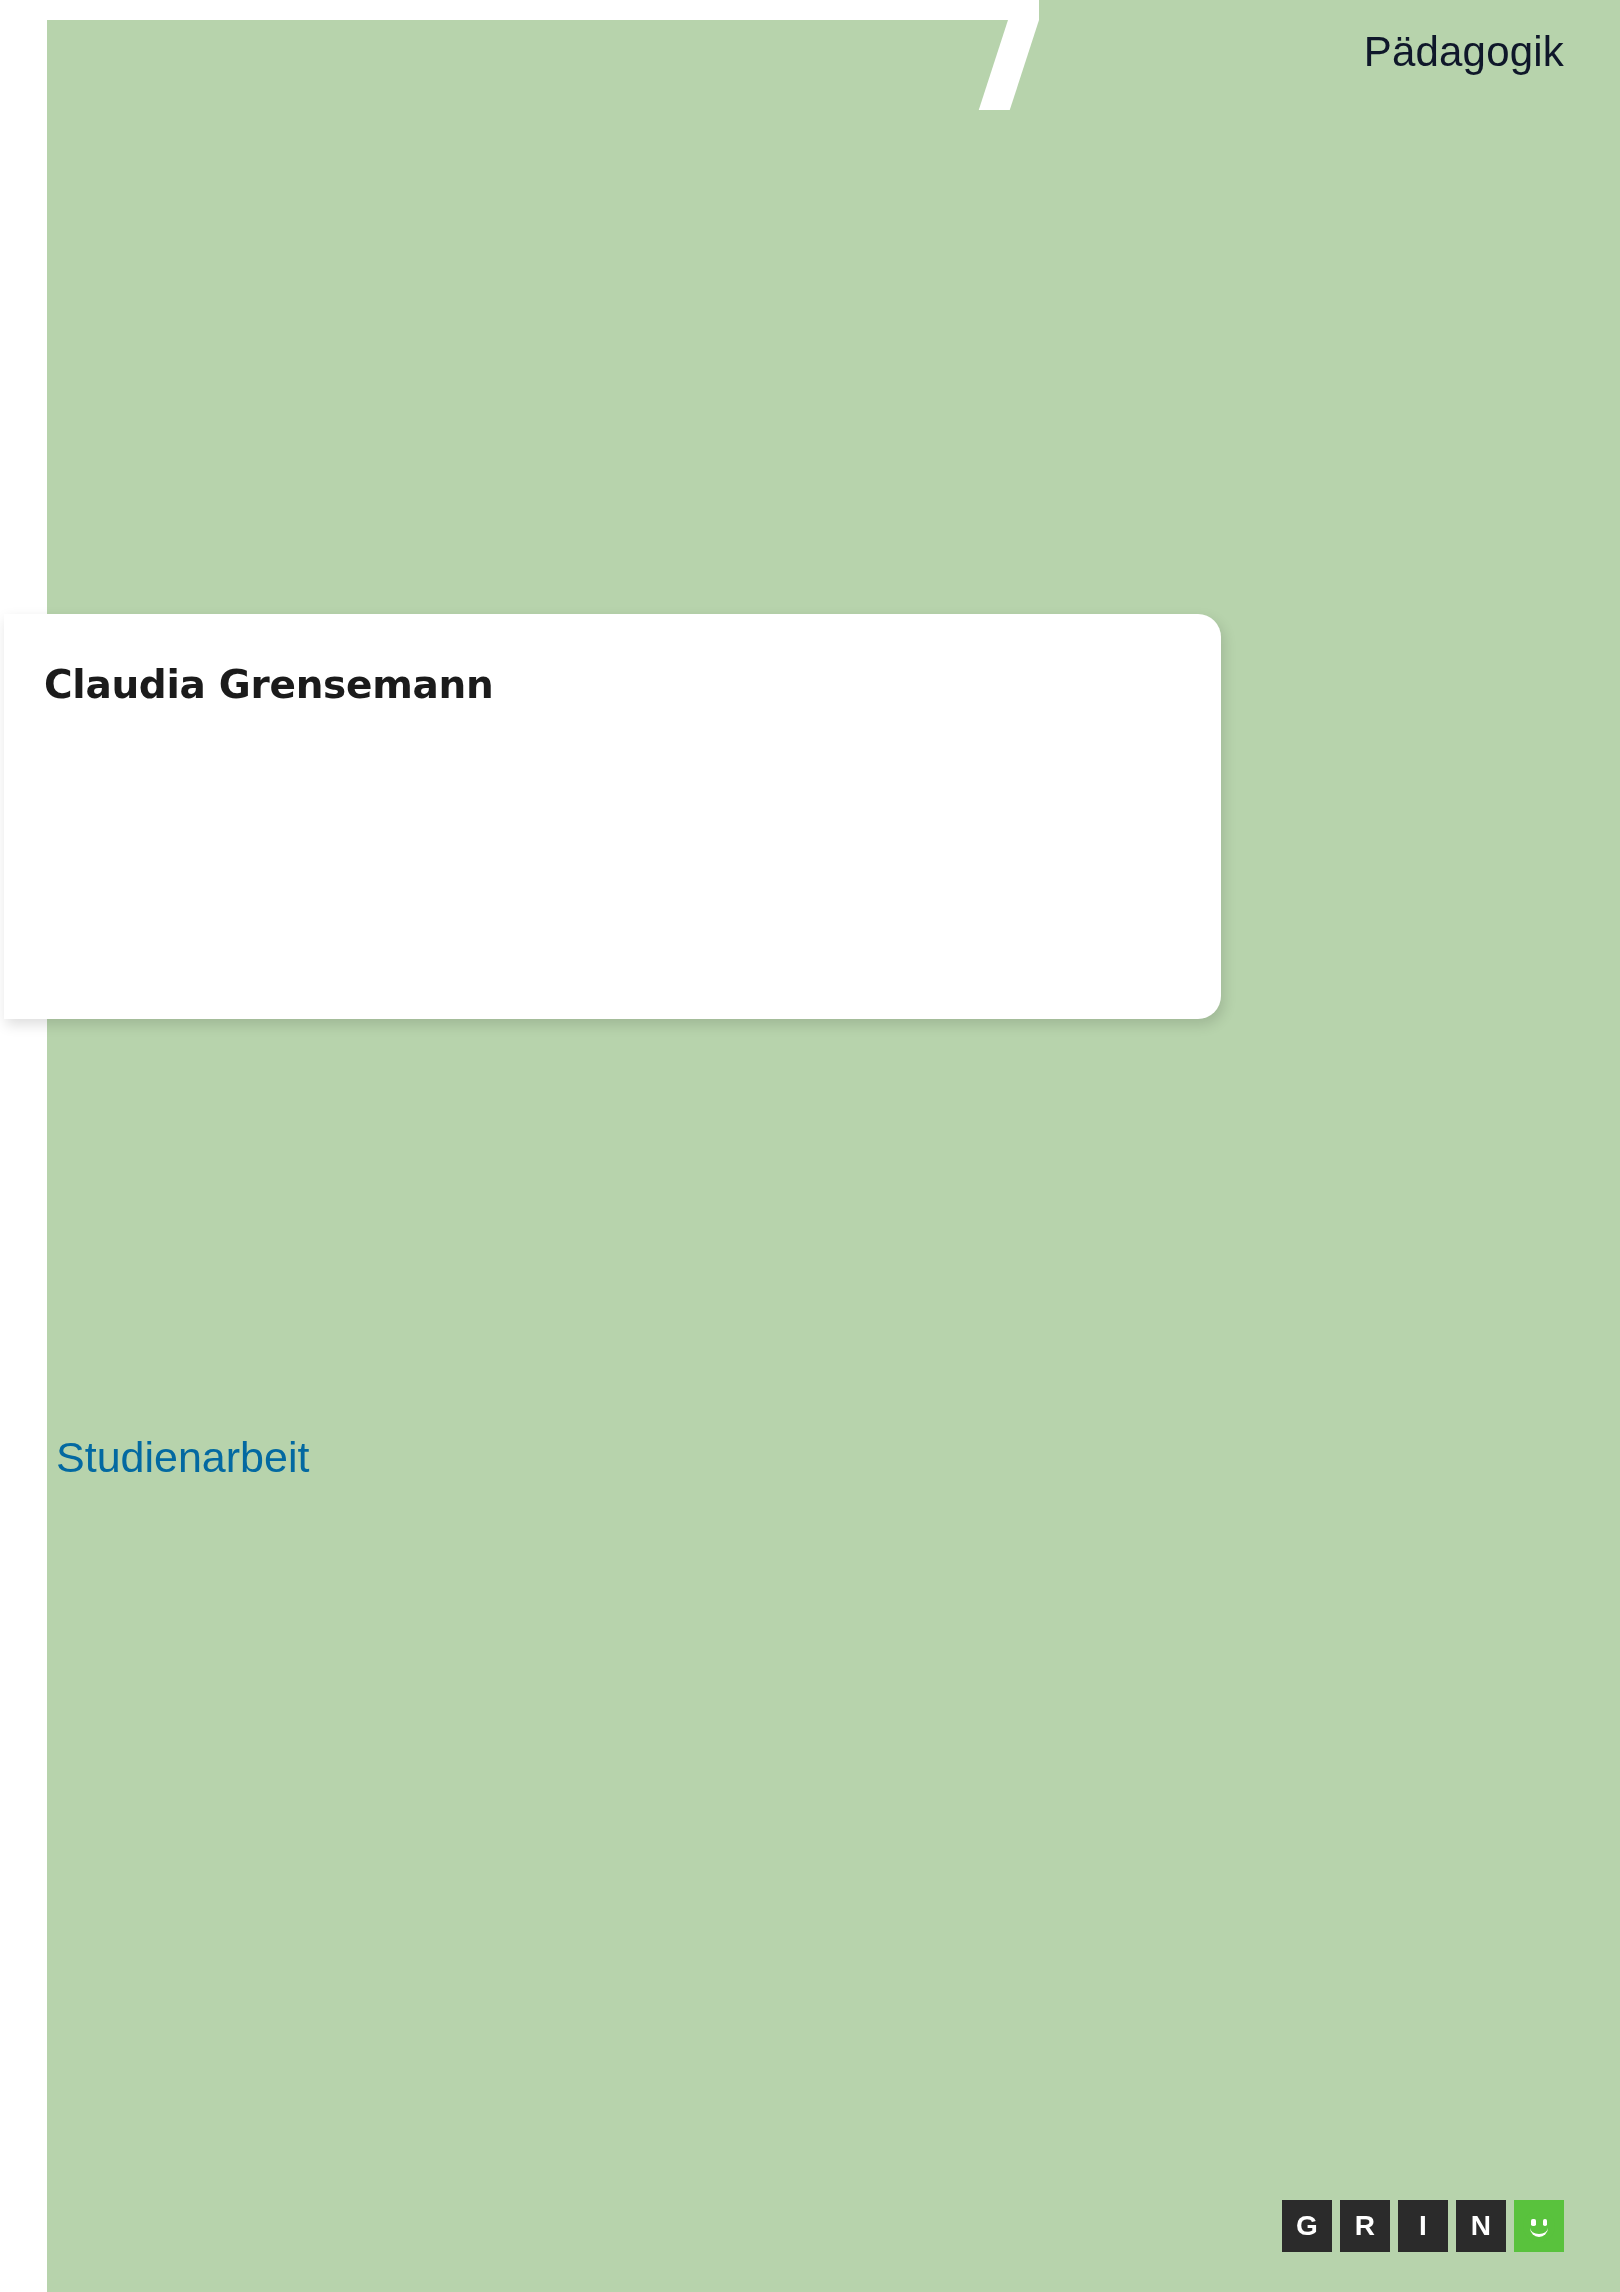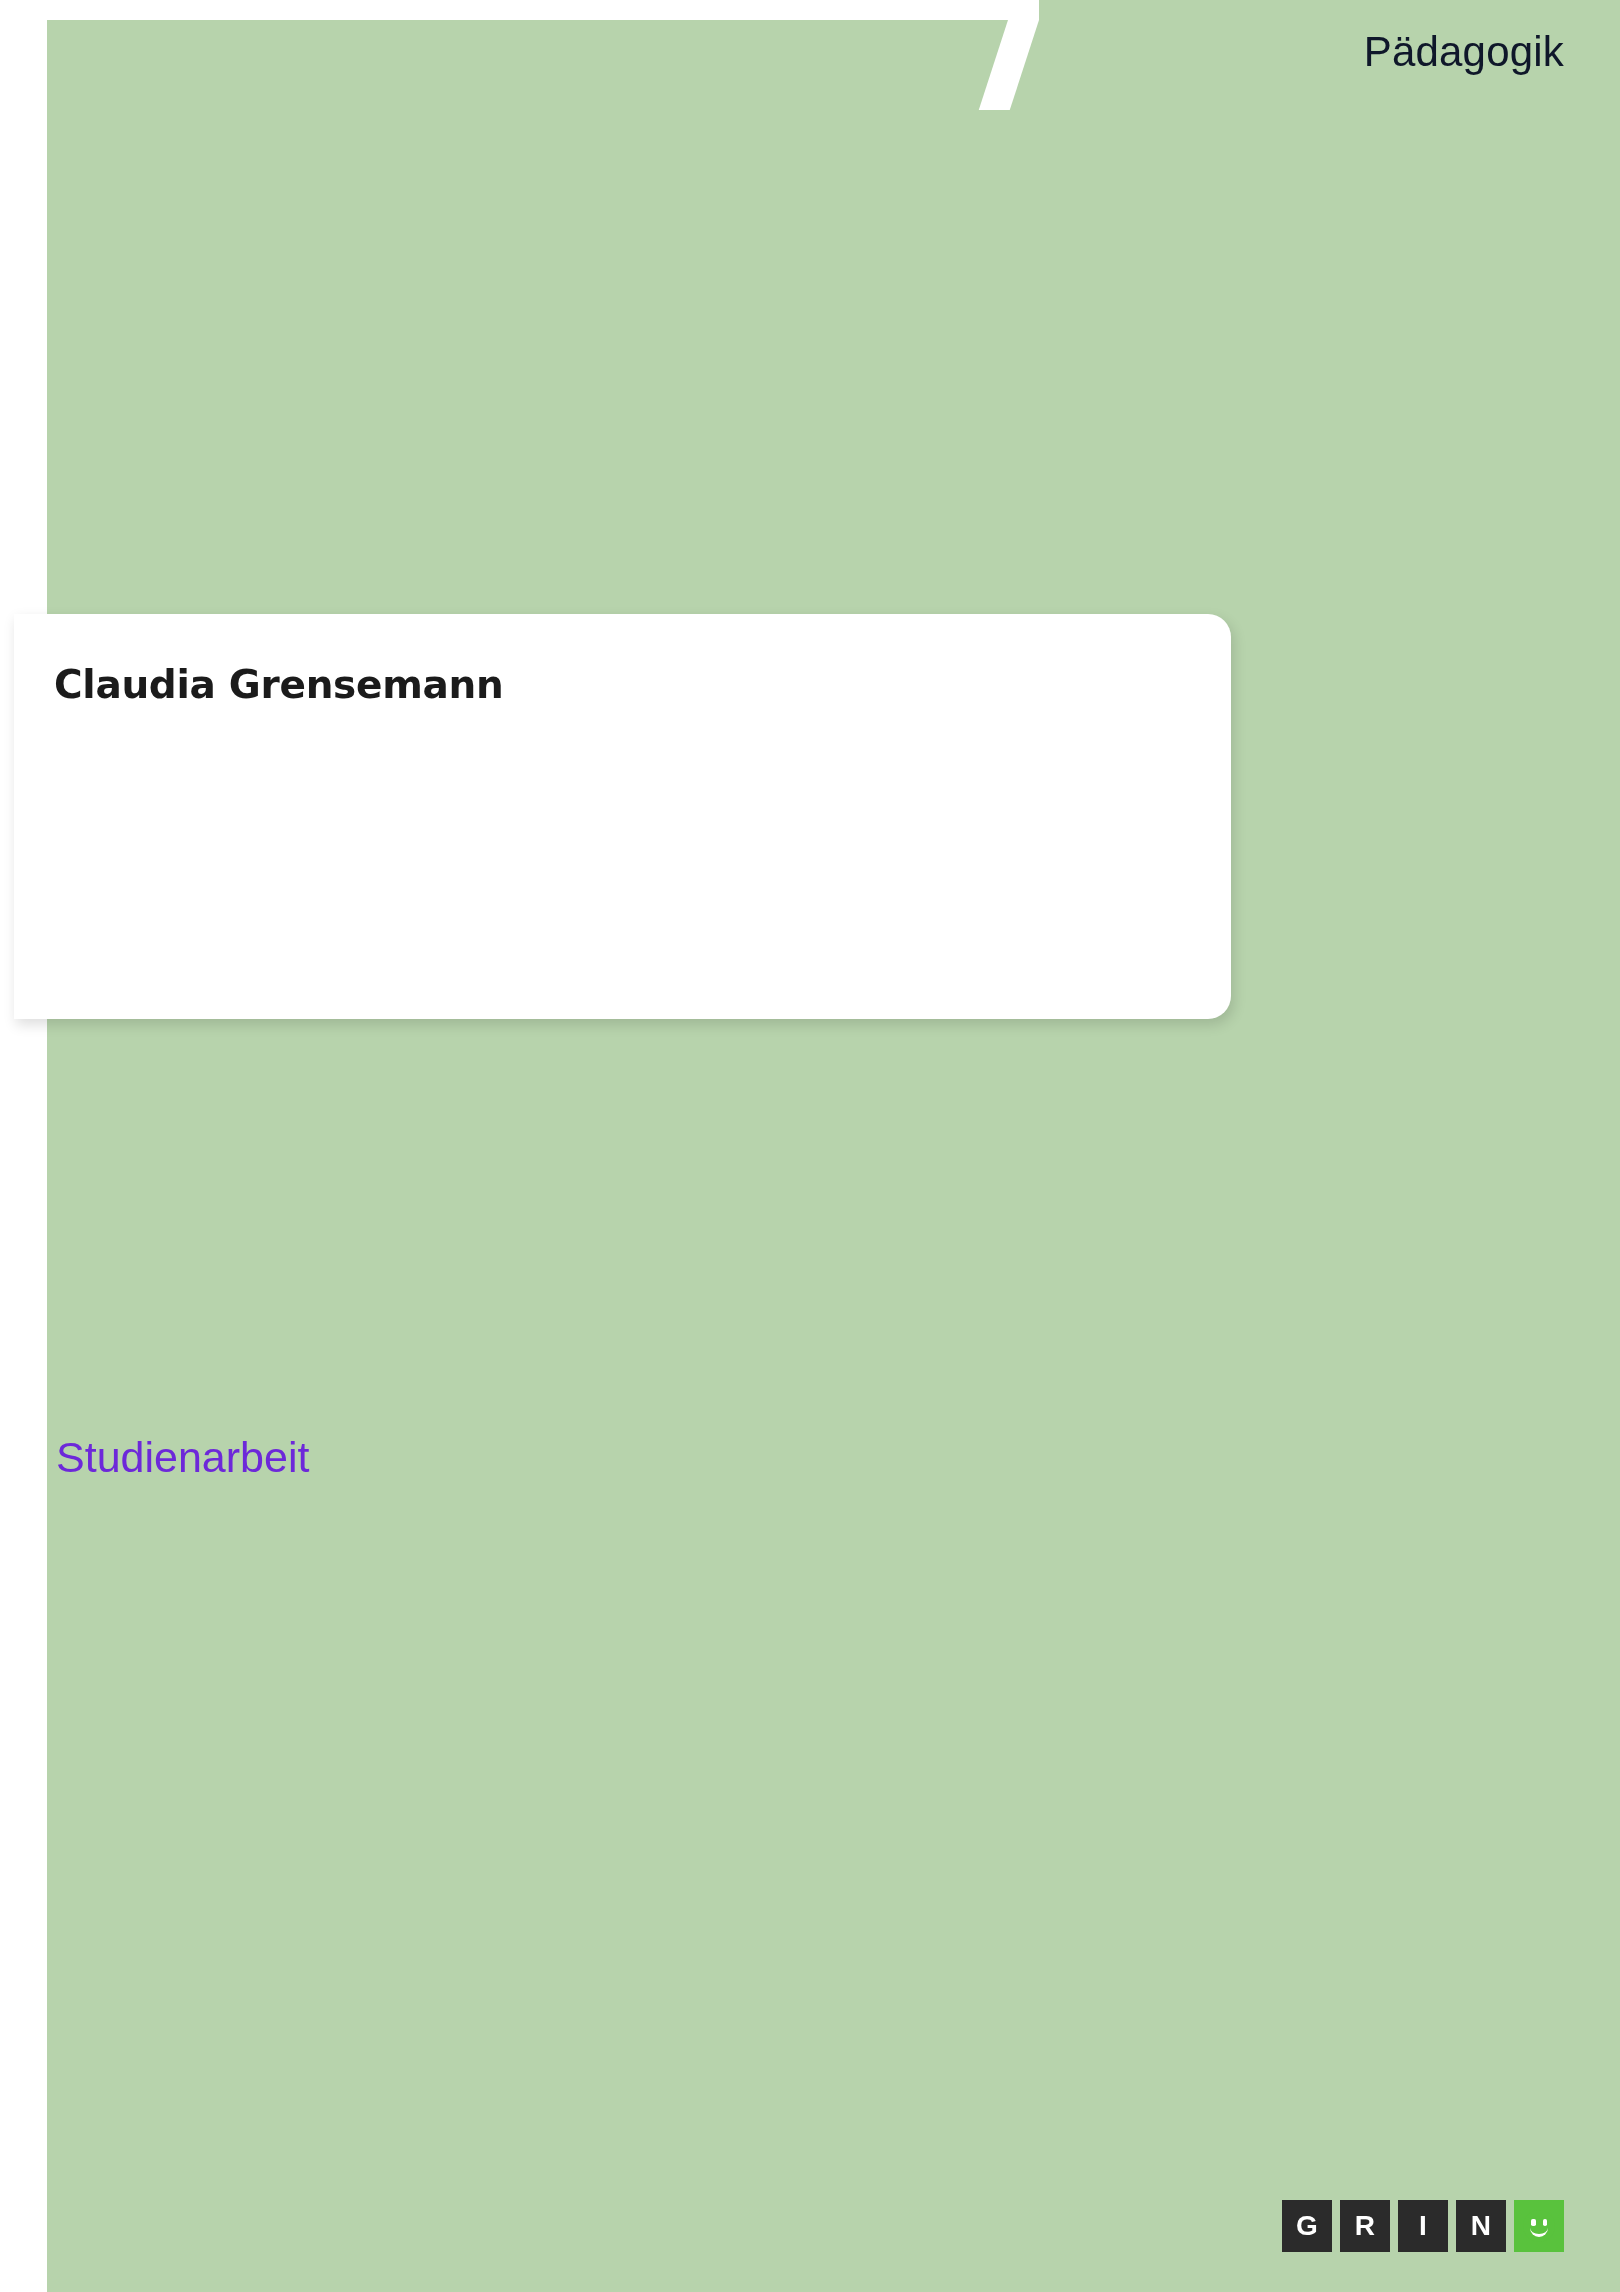--- a/index.html
+++ b/index.html
@@ -65,21 +65,21 @@
     right: 56px;
     font-size: 42px;
     color: #0f172a;
     font-weight: 400;
     letter-spacing: 0.2px;
     line-height: 1.2;
   }
 
   .title-card {
     position: absolute;
-    left: 14px;
+    left: 4px;
     top: 614px;
     width: 1217px;
     background: #ffffff;
     border-radius: 0 23px 23px 0;
     box-shadow: 2.7px 5.4px 12.5px rgba(0,0,0,0.13);
     padding: 48px 63px 63px 40px;
     box-sizing: border-box;
   }
 
   .author {
@@ -102,21 +102,21 @@
 
   .card-filler {
     height: 211px;
   }
 
   .doctype {
     position: absolute;
     left: 56px;
     top: 1433px;
     font-size: 43px;
-    color: #6d28d9;
+    color: #0369a1;
     font-weight: 400;
   }
 
   
   .grin {
     position: absolute;
     right: 56px;
     bottom: 41px;
     display: flex;
     gap: 8px;

